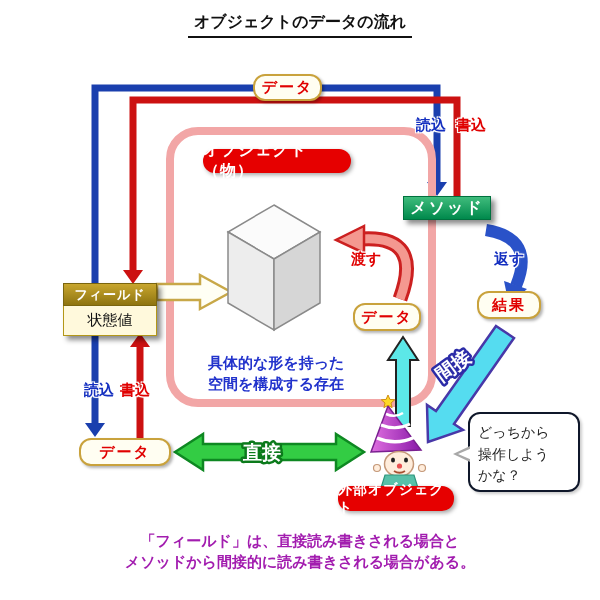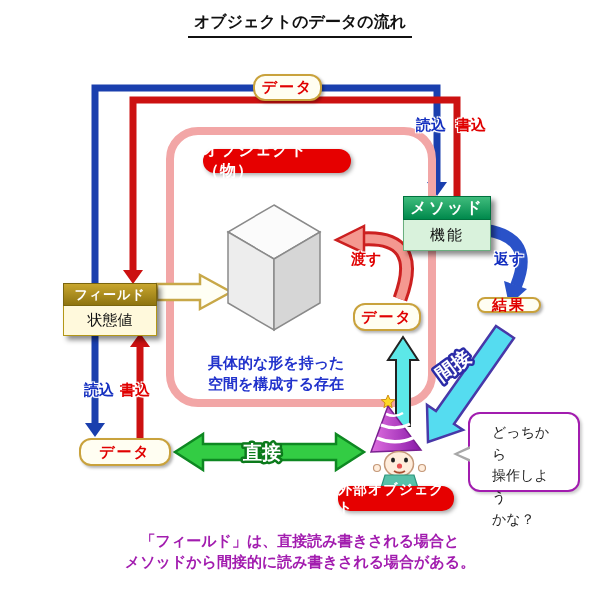--- a/index.html
+++ b/index.html
@@ -22,22 +22,22 @@
               border:1px solid #7A650E;letter-spacing:1px;}
   .field .bdy{height:29px;font-size:15px;background:#FFF9DC;border:1px solid #B39718;border-top:none;}
   .method .hdr{height:22px;font-size:16px;background:linear-gradient(#3FBC7C,#00894C);
                border:1px solid #00713E;letter-spacing:2px;}
   .method .bdy{height:30px;font-size:15px;background:#D9F2DC;border:1px solid #6AAE7E;border-top:none;letter-spacing:2px;}
   .lbl{position:absolute;z-index:2;font-size:15px;font-weight:bold;
        text-shadow:-1px -1px 0 #fff,1px -1px 0 #fff,-1px 1px 0 #fff,1px 1px 0 #fff,0 0 3px #fff;}
   .blue-lbl{color:#1530C0;}
   .red-lbl{color:#E00000;}
   .desc{color:#2233CC;font-weight:bold;font-size:15px;line-height:21px;white-space:pre-line;}
-  .bubble{background:#fff;border:2px solid #a21caf;border-radius:12px;font-size:14px;color:#222;
-          line-height:1.55;padding:8px 22px;white-space:pre-line;box-shadow:2px 2px 3px rgba(0,0,0,0.2);
+  .bubble{background:#fff;border:2px solid #0f172a;border-radius:12px;font-size:14px;color:#222;
+          line-height:1.55;padding:8px 8px;white-space:pre-line;box-shadow:2px 2px 3px rgba(0,0,0,0.2);
           box-sizing:border-box;}
   .bubble::before{content:"";position:absolute;left:-17px;top:32px;border-style:solid;
                   border-width:8px 17px 8px 0;border-color:transparent #A8A8A8 transparent transparent;}
   .bubble::after{content:"";position:absolute;left:-12px;top:34px;border-style:solid;
                  border-width:6px 14px 6px 0;border-color:transparent #fff transparent transparent;}
   .footnote{width:600px;text-align:center;color:#a21caf;font-weight:bold;font-size:15px;}
 </style>
 </head>
 <body>
 
@@ -110,31 +110,30 @@
     <text x="262" y="459" text-anchor="middle" font-size="19" font-weight="bold" fill="#ffffff" stroke="#0B7A1B" stroke-width="5" paint-order="stroke" stroke-linejoin="round">直接</text>
     <text transform="translate(457,371) rotate(-36)" text-anchor="middle" font-size="19" font-weight="bold" fill="#ffffff" stroke="#2B2BA8" stroke-width="5" paint-order="stroke" stroke-linejoin="round">間接</text>
   </svg>
 
   <div class="abs title">
     <span>オブジェクトのデータの流れ</span>
   </div>
 
   <div class="abs gold-box" style="left:253px;top:74px;width:69px;height:27px;">データ</div>
   <div class="abs gold-box" style="left:353px;top:303px;width:68px;height:28px;">データ</div>
-  <div class="abs gold-box" style="left:477px;top:297px;width:64px;height:16px;">結果</div>
+  <div class="abs gold-box" style="left:477px;top:291px;width:64px;height:28px;">結果</div>
   <div class="abs gold-box" style="left:79px;top:438px;width:92px;height:28px;">データ</div>
 
   <div class="abs panel field" style="left:63px;top:283px;width:94px;">
     <div class="hdr">フィールド</div>
     <div class="bdy">状態値</div>
   </div>
 
   <div class="abs panel method" style="left:403px;top:196px;width:88px;">
     <div class="hdr">メソッド</div>
-    <div class="bdy">機能</div>
   </div>
 
   <div class="abs red-pill" style="left:203px;top:149px;width:148px;height:24px;border-radius:16px;font-size:16px;letter-spacing:1px;">オブジェクト（物）</div>
   <div class="abs red-pill" style="left:338px;top:486px;width:116px;height:25px;border-radius:12px;font-size:14px;letter-spacing:1px;">外部オブジェクト</div>
 
   <span class="lbl blue-lbl" style="left:416px;top:116px;">読込</span>
   <span class="lbl red-lbl" style="left:456px;top:116px;">書込</span>
   <span class="lbl blue-lbl" style="left:84px;top:381px;">読込</span>
   <span class="lbl red-lbl" style="left:120px;top:381px;">書込</span>
   <span class="lbl red-lbl" style="left:351px;top:250px;">渡す</span>

